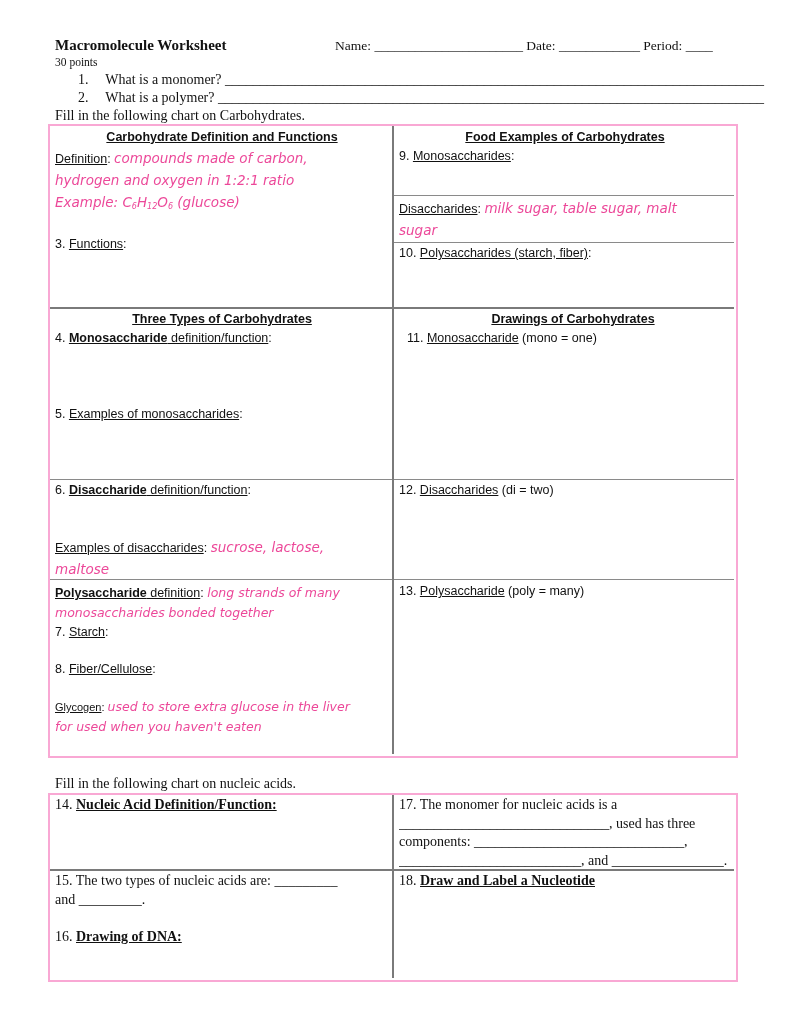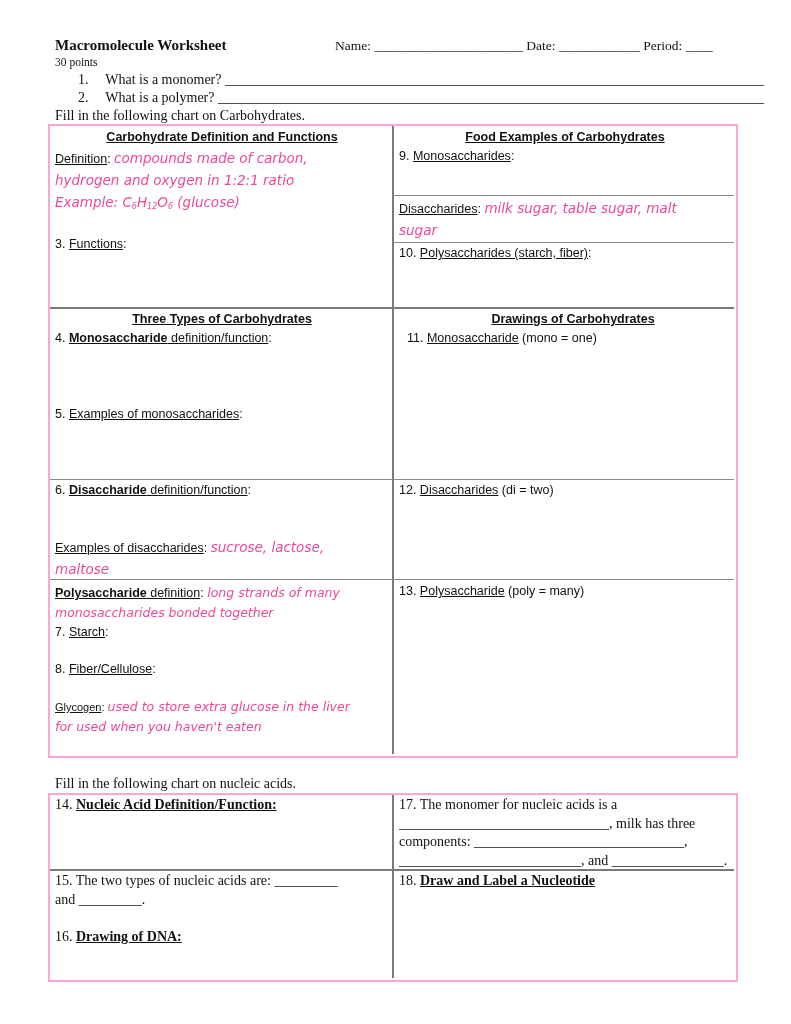--- a/index.html
+++ b/index.html
@@ -172,21 +172,21 @@
   <div class="hline" style="left:0; top:74px; width:684px;"></div>
 
   <div class="cell" style="left:5px; top:1px; width:334px; height:72px;">
     <div class="serif-txt line">
       <span>14. </span><span class="u b">Nucleic Acid Definition/Function:</span>
     </div>
   </div>
 
   <div class="cell" style="left:349px; top:1px; width:334px; height:72px;">
     <div class="serif-txt line">17. The monomer for nucleic acids is a</div>
-    <div class="serif-txt line">______________________________, milk has three</div>
+    <div class="serif-txt line">______________________________, used has three</div>
     <div class="serif-txt line">components: ______________________________,</div>
     <div class="serif-txt line">__________________________, and ________________.</div>
   </div>
 
   <div class="cell" style="left:5px; top:77px; width:334px; height:106px;">
     <div class="serif-txt line">15. The two types of nucleic acids are: _________</div>
     <div class="serif-txt line">and _________.</div>
     <div class="serif-txt line" style="margin-top:19px;">
       <span>16. </span><span class="u b">Drawing of DNA:</span>
     </div>

